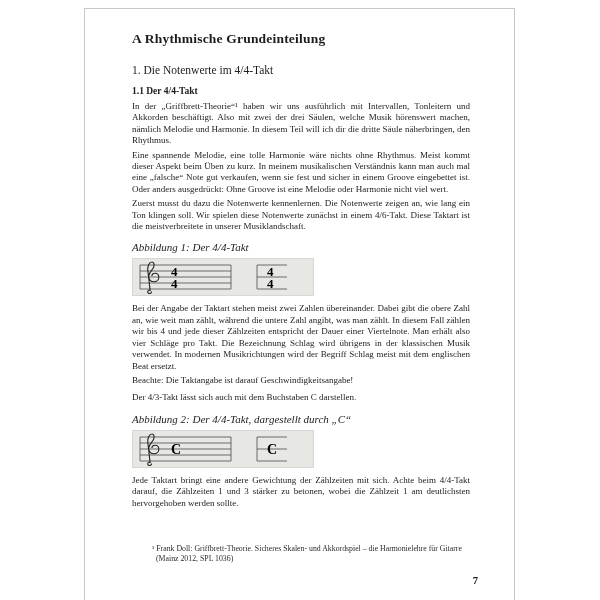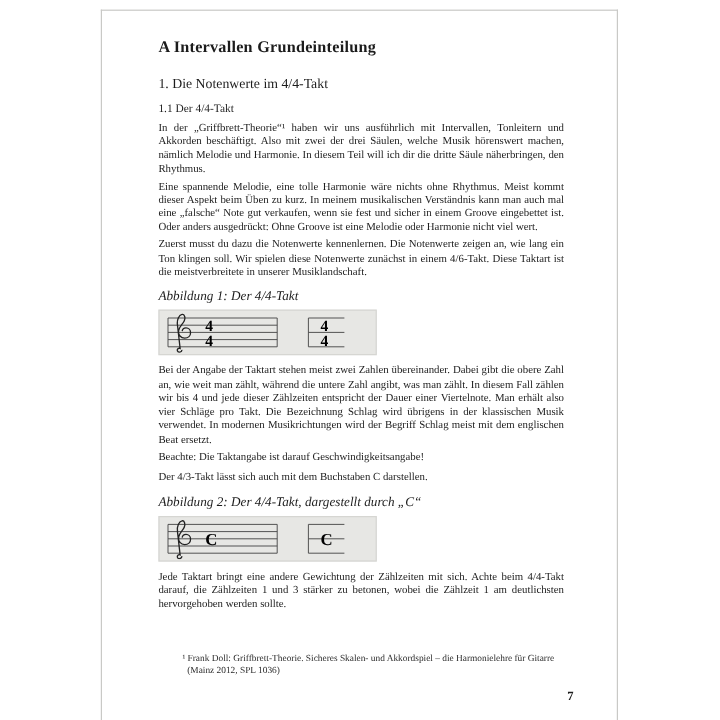--- a/index.html
+++ b/index.html
@@ -30,21 +30,21 @@
     letter-spacing: 0.2px;
     margin-bottom: 17px;
   }
   h2.section {
     font-size: 11.5px;
     font-weight: normal;
     margin-bottom: 10px;
   }
   h3.subsection {
     font-size: 9.5px;
-    font-weight: normal;
+    font-weight: bold;
     margin-bottom: 5px;
   }
   p.body {
     font-size: 9px;
     line-height: 11.4px;
     text-align: justify;
     hyphens: auto;
     margin-bottom: 3px;
   }
   p.note {
@@ -92,21 +92,21 @@
     font-size: 10.5px;
     font-weight: bold;
   }
 </style>
 </head>
 <body>
 
 <div class="page">
   <div class="content">
 
-    <h1 class="chapter">A Intervallen Grundeinteilung</h1>
+    <h1 class="chapter">A Rhythmische Grundeinteilung</h1>
     <h2 class="section">1. Die Notenwerte im 4/4-Takt</h2>
     <h3 class="subsection">1.1 Der 4/4-Takt</h3>
 
     <p class="body">In der „Griffbrett-Theorie“¹ haben wir uns ausführlich mit Intervallen, Tonleitern und Akkorden beschäftigt. Also mit zwei der drei Säulen, welche Musik hörenswert machen, nämlich Melodie und Harmonie. In diesem Teil will ich dir die dritte Säule näherbringen, den Rhythmus.</p>
     <p class="body">Eine spannende Melodie, eine tolle Harmonie wäre nichts ohne Rhythmus. Meist kommt dieser Aspekt beim Üben zu kurz. In meinem musikalischen Verständnis kann man auch mal eine „falsche“ Note gut verkaufen, wenn sie fest und sicher in einem Groove eingebettet ist. Oder anders ausgedrückt: Ohne Groove ist eine Melodie oder Harmonie nicht viel wert.</p>
     <p class="body">Zuerst musst du dazu die Notenwerte kennenlernen. Die Notenwerte zeigen an, wie lang ein Ton klingen soll. Wir spielen diese Notenwerte zunächst in einem 4/6-Takt. Diese Taktart ist die meistverbreitete in unserer Musiklandschaft.</p>
 
     <div class="figure">
       <div class="caption">Abbildung 1: Der 4/4-Takt</div>
       <div class="notation-box">

